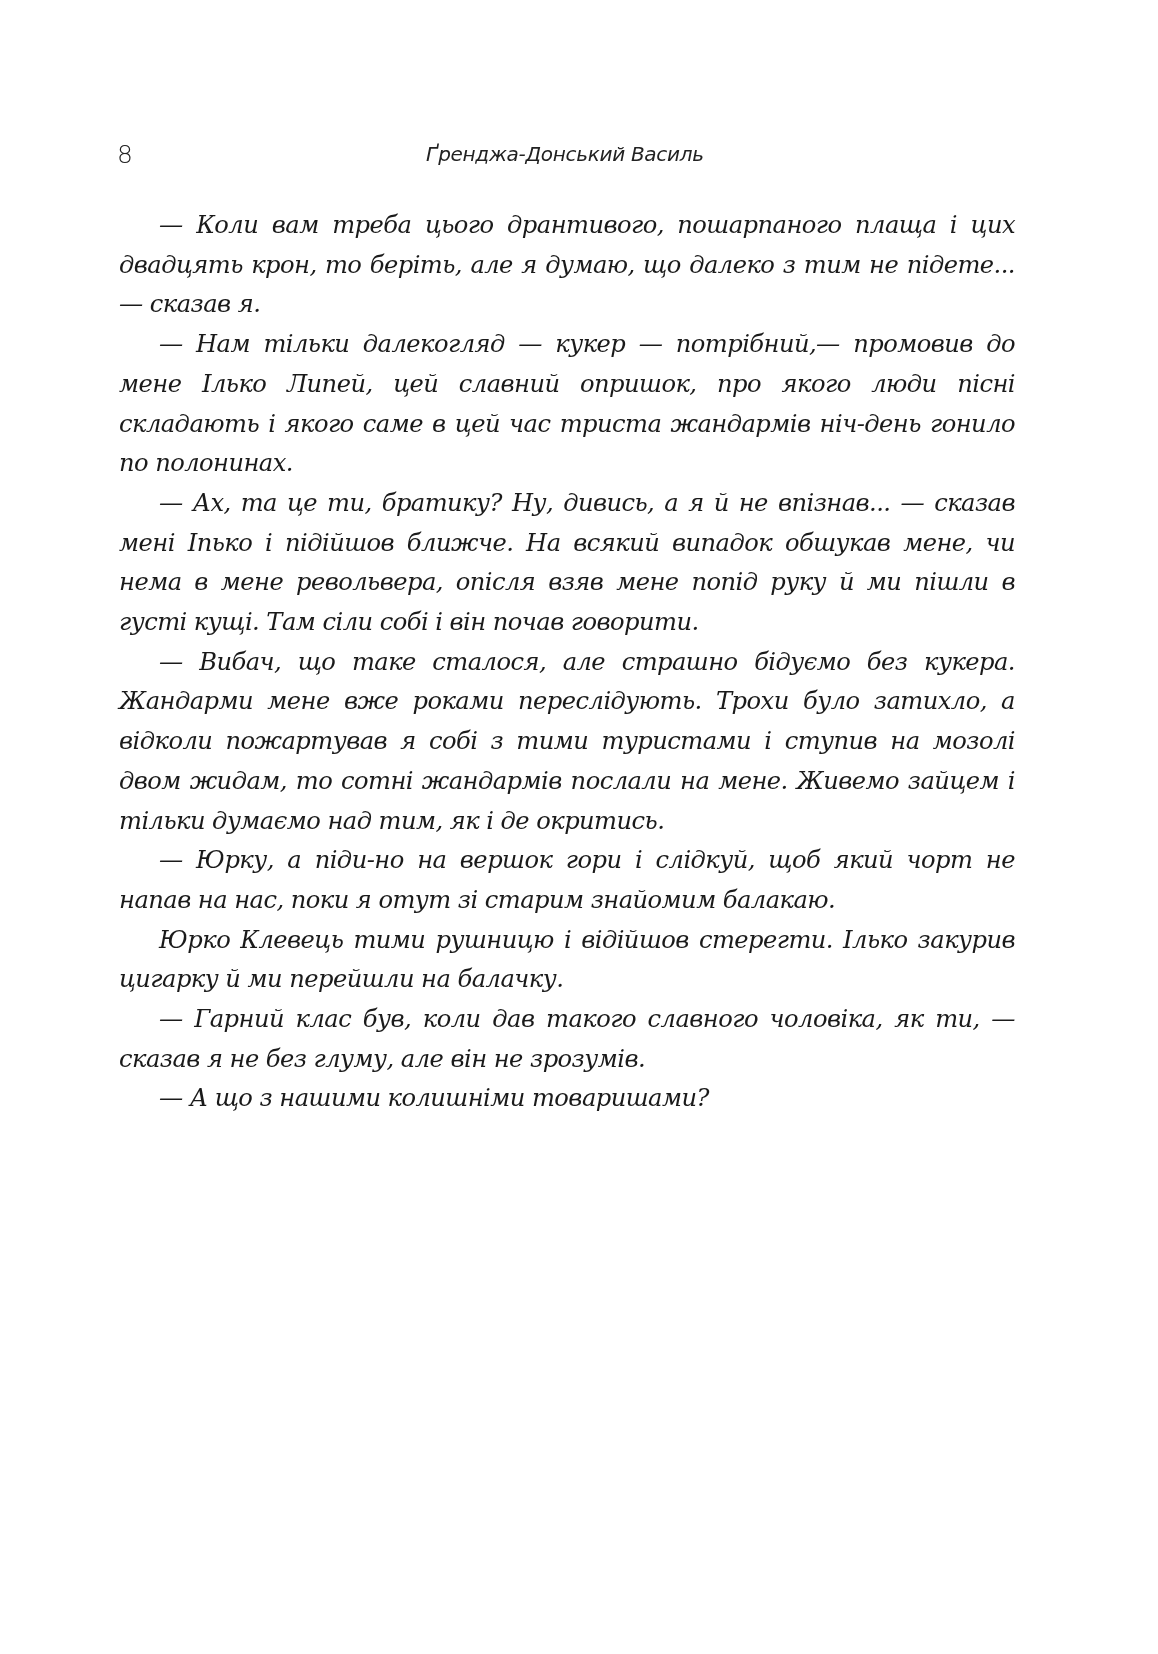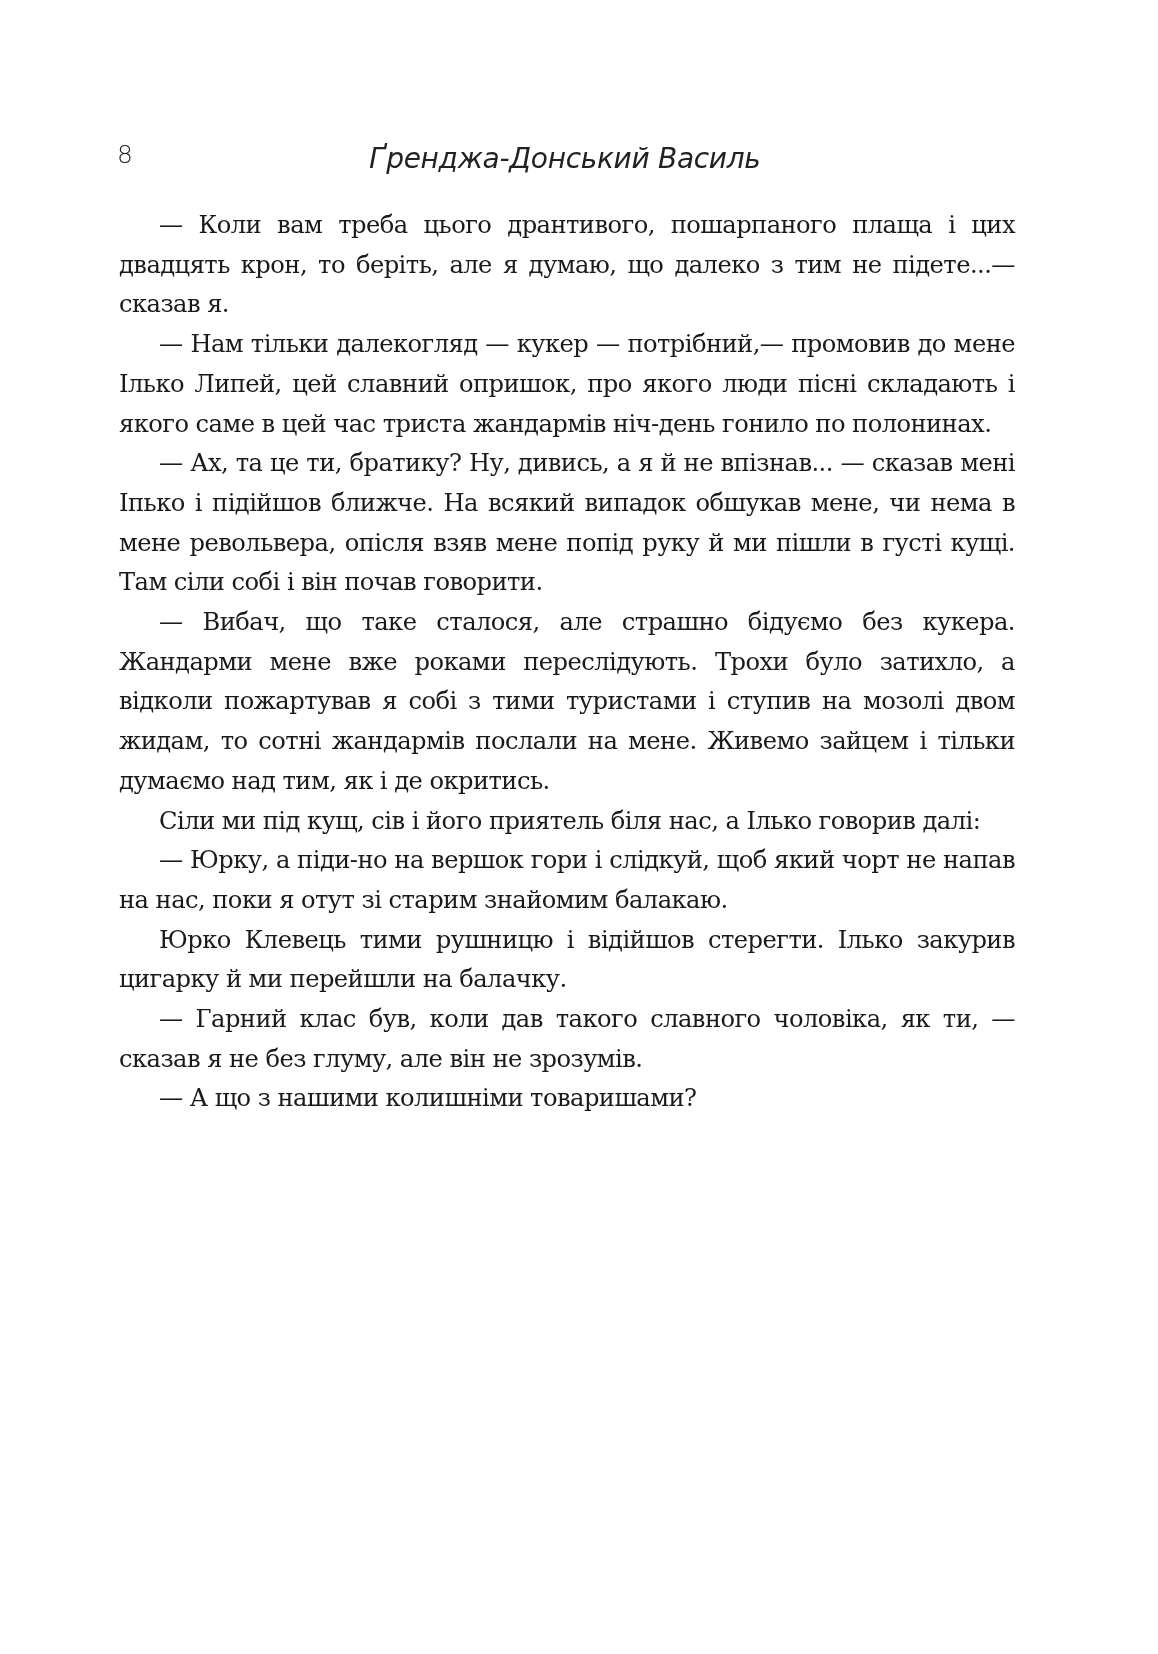--- a/index.html
+++ b/index.html
@@ -37,58 +37,58 @@
       font-size: 25px;
       font-family: "DejaVu Sans", sans-serif;
       color: #222;
     }
     .header-title {
       position: absolute;
       left: 0;
       right: 0;
       top: 2px;
       text-align: center;
-      font-size: 28px;
+      font-size: 20px;
       font-style: italic;
       color: #222;
       letter-spacing: -0.3px;
     }
     .body-text {
       position: absolute;
       top: 206px;
       left: 119px;
       width: 896px;
       font-family: "DejaVu Serif", serif;
       font-size: 24.2px;
       line-height: 39.7px;
       color: #1a1a1a;
       letter-spacing: -0.55px;
     }
     .para {
       margin: 0;
       text-align: justify;
       text-indent: 40px;
       hyphens: manual;
+      font-style: italic;
     }
   </style>
 </head>
 <body>
 
 <div class="page">
 
   <div class="running-header">
     <span class="page-number">8</span>
     <div class="header-title">Ґренджа-Донський Василь</div>
   </div>
 
   <div class="body-text">
     <p class="para">— Коли вам треба цього дрантивого, пошарпаного плаща і цих двадцять крон, то беріть, але я думаю, що далеко з тим не підете...— сказав я.</p>
     <p class="para">— Нам тільки далекогляд — кукер — потрібний,— промовив до мене Ілько Липей, цей славний опришок, про якого люди пісні складають і якого саме в цей час триста жандармів ніч-день гонило по полонинах.</p>
     <p class="para">— Ах, та це ти, братику? Ну, дивись, а я й не впізнав... — сказав мені Іпько і підійшов ближче. На всякий випадок обшукав мене, чи нема в мене револьвера, опісля взяв мене попід руку й ми пішли в густі кущі. Там сіли собі і він почав говорити.</p>
     <p class="para">— Вибач, що таке сталося, але страшно бідуємо без кукера. Жандарми мене вже роками переслідують. Трохи було затихло, а відколи пожартував я собі з тими туристами і ступив на мозолі двом жидам, то сотні жандармів послали на мене. Живемо зайцем і тільки думаємо над тим, як і де окритись.</p>
-    <p class="para">Сіли ми під кущ, сів і його приятель біля нас, а Ілько говорив далі:</p>
     <p class="para">— Юрку, а піди-но на вершок гори і слідкуй, щоб який чорт не напав на нас, поки я отут зі старим знайомим балакаю.</p>
     <p class="para">Юрко Клевець тими рушницю і відійшов стерегти. Ілько закурив цигарку й ми перейшли на балачку.</p>
     <p class="para">— Гарний клас був, коли дав такого славного чоловіка, як ти, — сказав я не без глуму, але він не зрозумів.</p>
     <p class="para">— А що з нашими колишніми товаришами?</p>
   </div>
 
 </div>
 
 </body></html>

